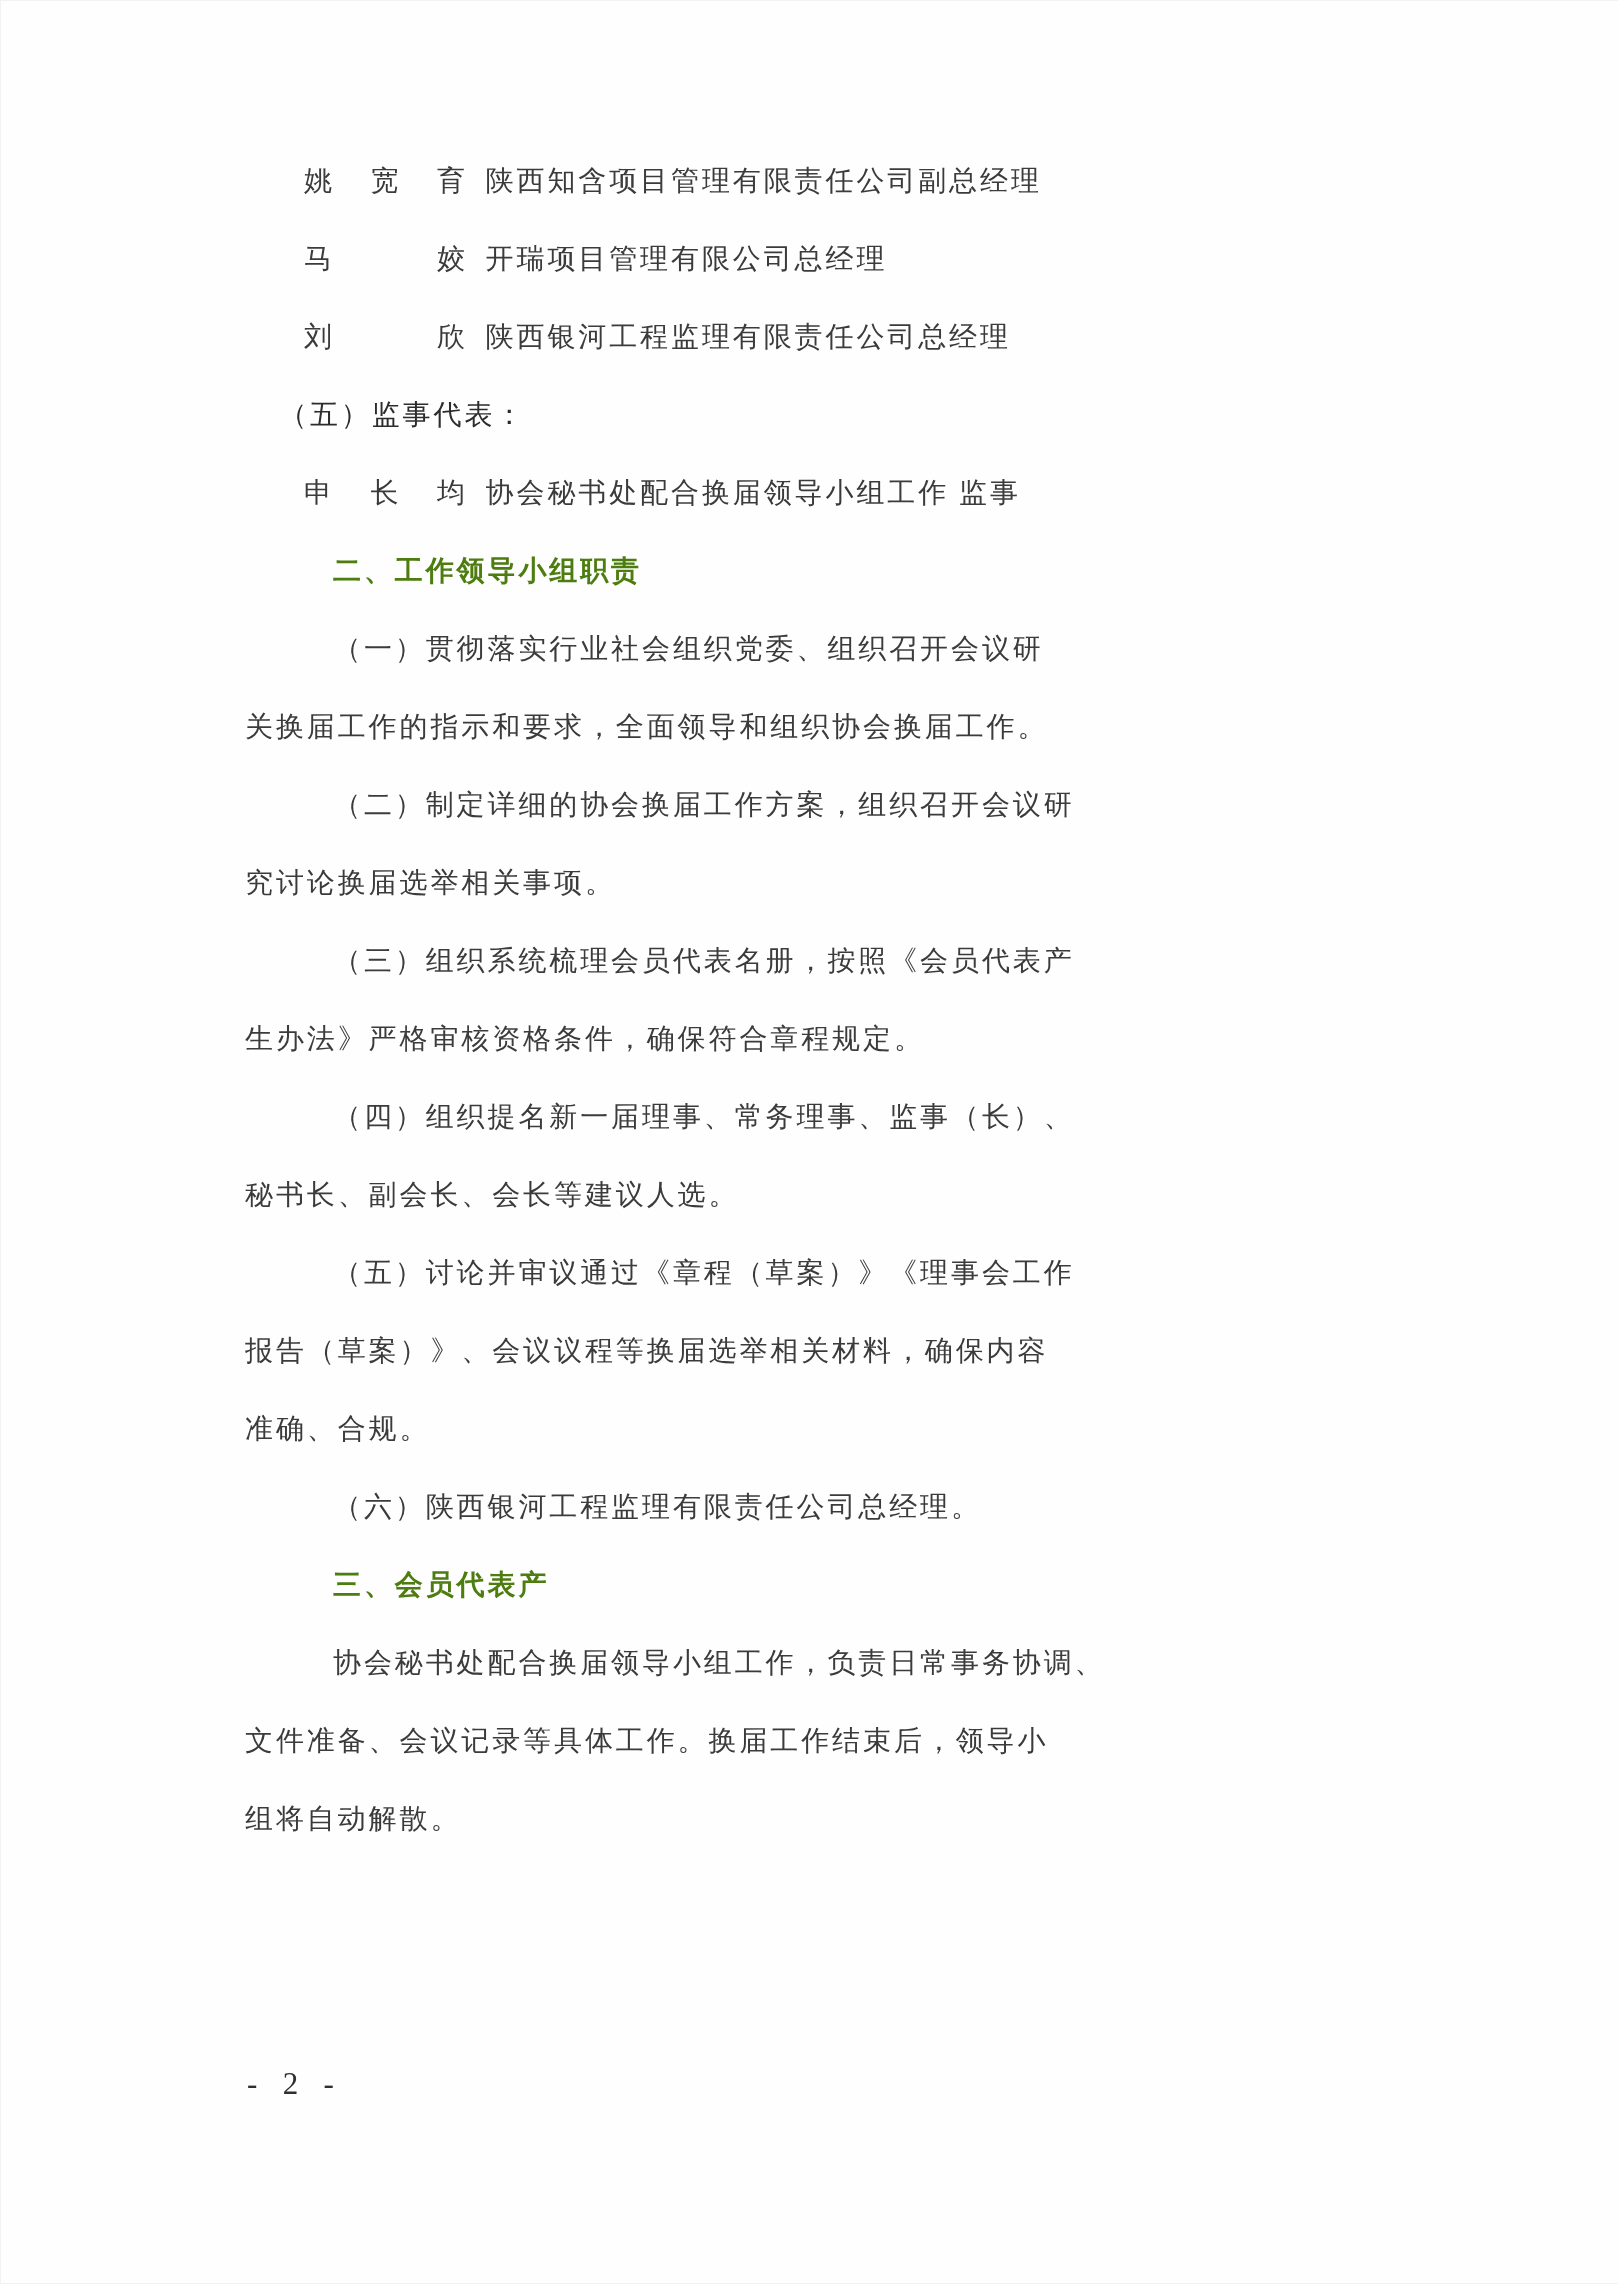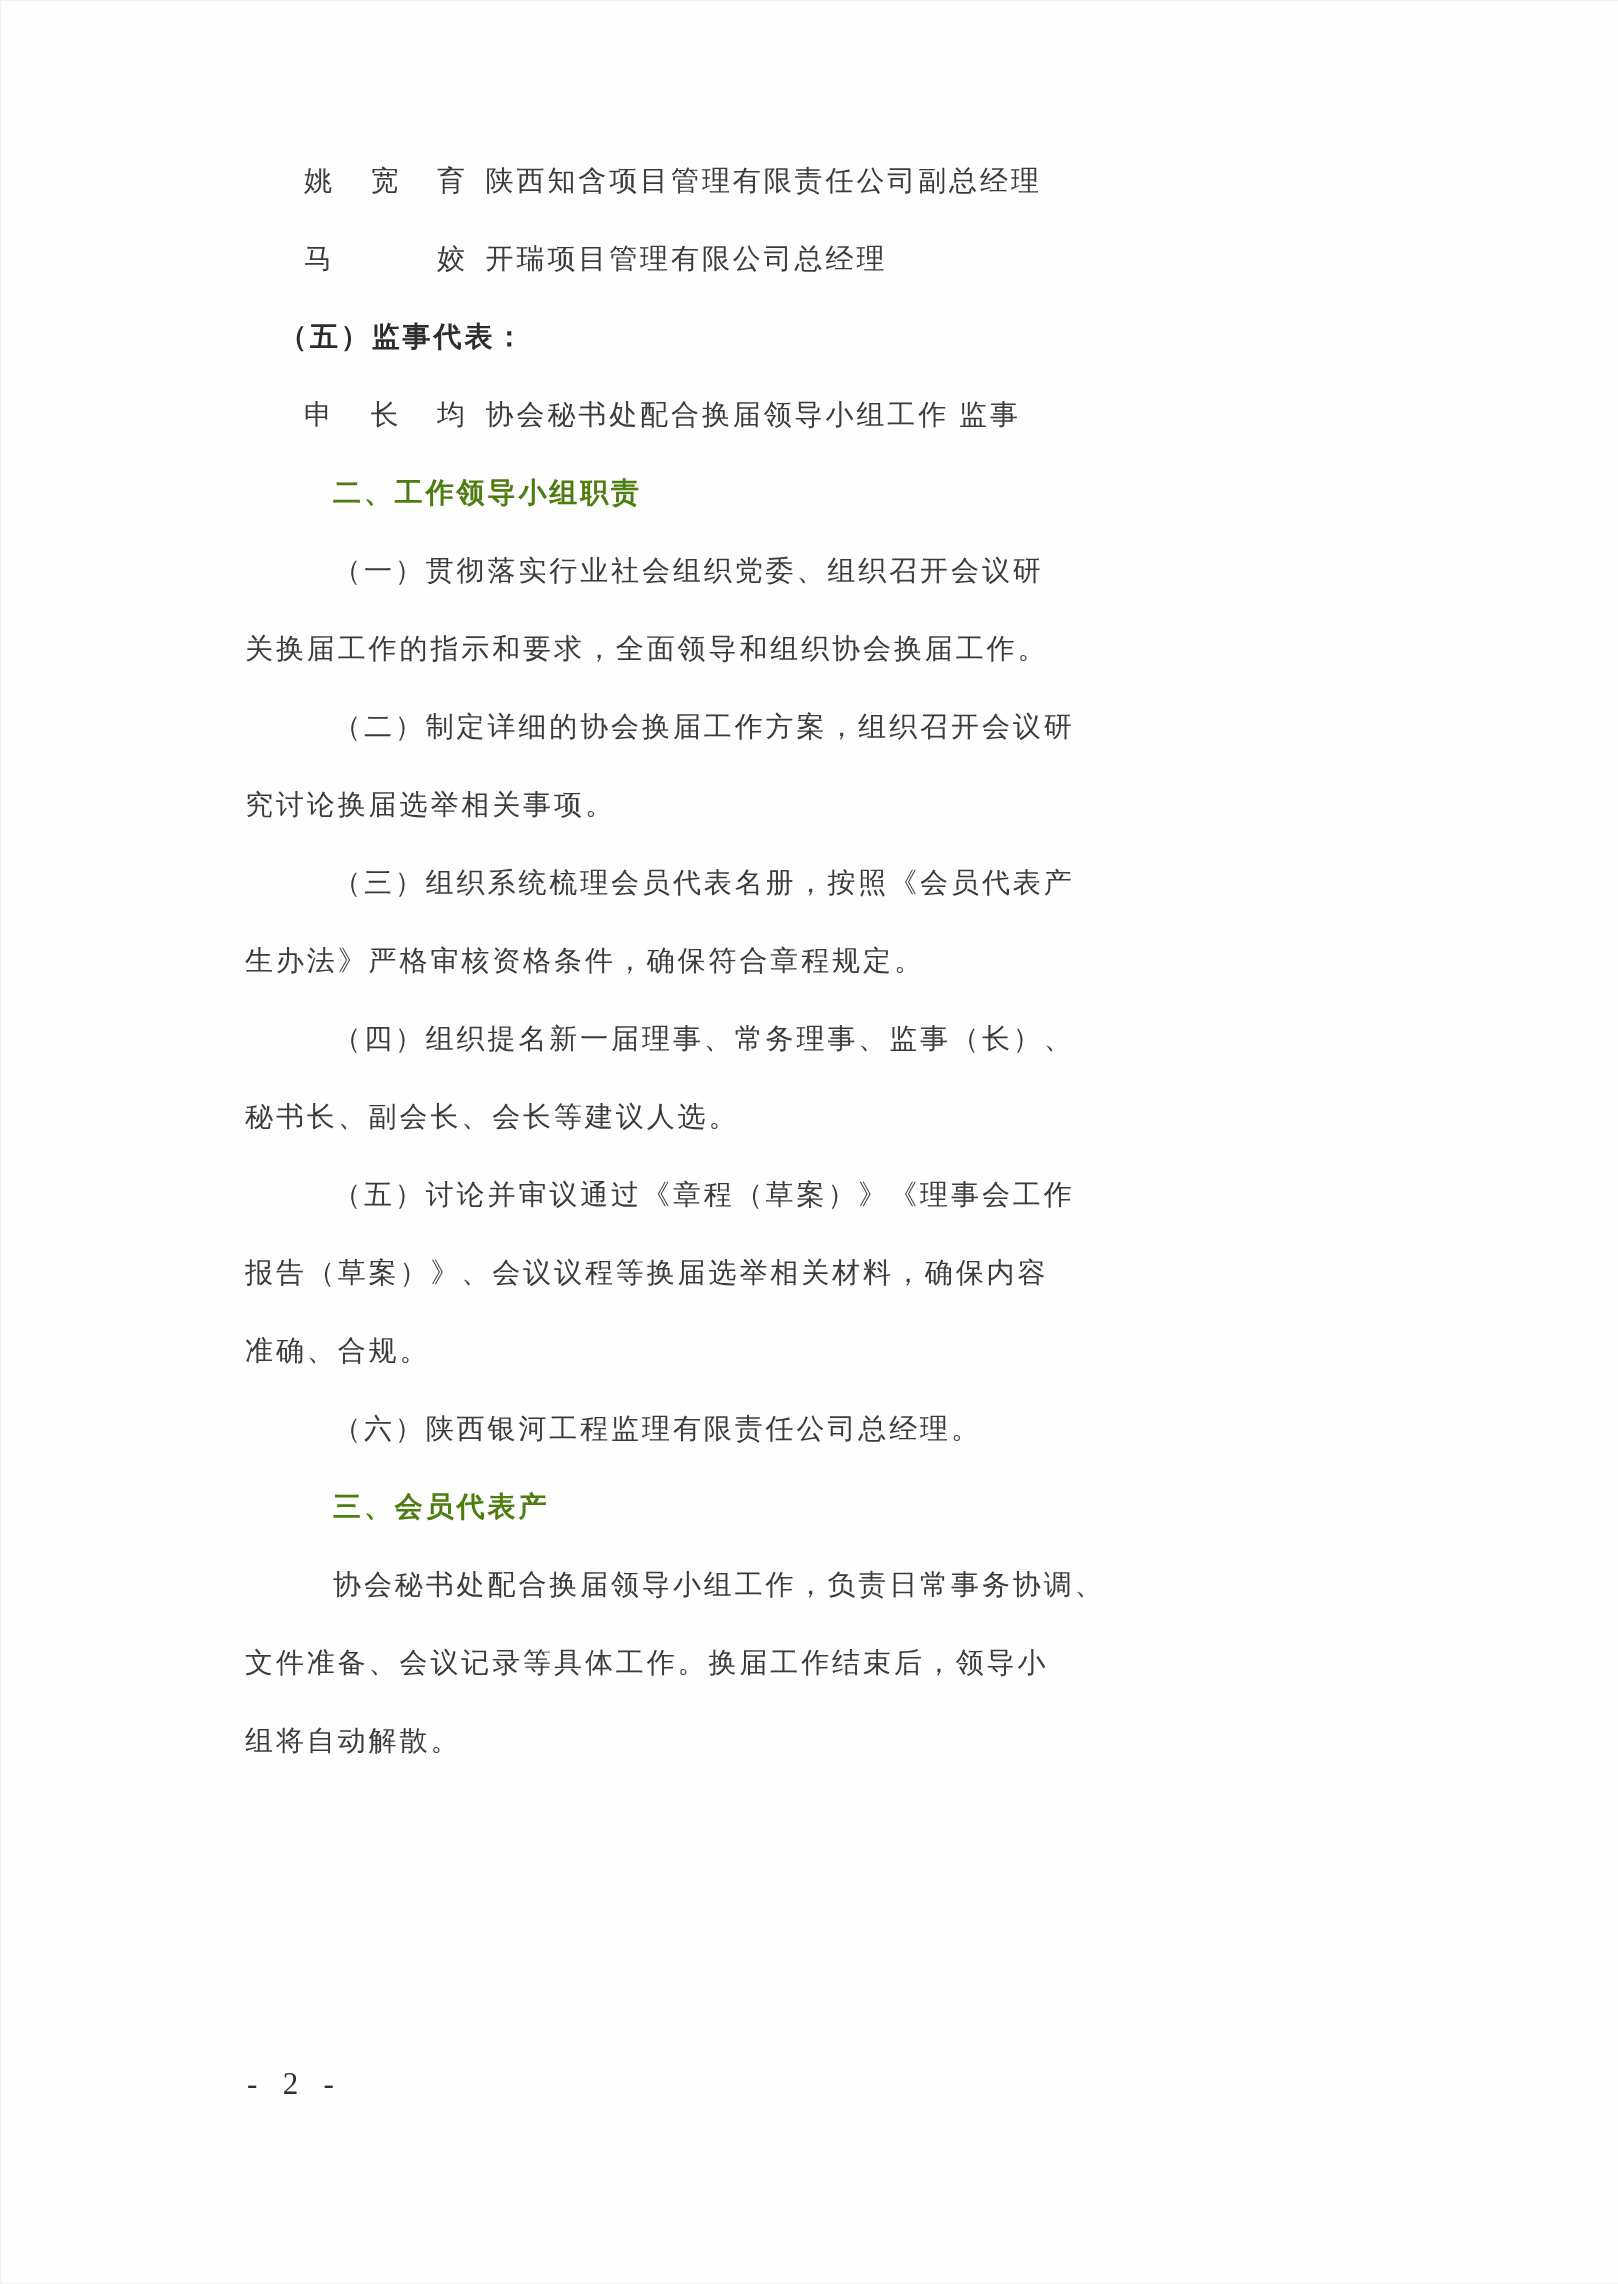--- a/index.html
+++ b/index.html
@@ -37,21 +37,21 @@
     display: inline-block;
     width: 164px;
     text-align: justify;
     text-align-last: justify;
     margin-right: 17.6px;
     vertical-align: baseline;
   }
   
   .subhead {
     padding-left: 34px;
-    font-weight: bold;
+    font-weight: normal;
     font-family: "Liberation Sans", "DejaVu Sans", sans-serif;
     color: #2c2c2c;
   }
   
   .head {
     padding-left: 88px;
     font-weight: bold;
     font-family: Liberation Serif, serif;
     color: #4d7c0f;
   }
@@ -77,20 +77,23 @@
   <div class="content">
 
     <p class="line name-line">
       <span class="name-col">姚宽育</span><span>陕西知含项目管理有限责任公司副总经理</span>
     </p>
 
     <p class="line name-line">
       <span class="name-col">马姣</span><span>开瑞项目管理有限公司总经理</span>
     </p>
 
+    <p class="line name-line">
+      <span class="name-col">刘欣</span><span>陕西银河工程监理有限责任公司总经理</span>
+    </p>
 
     <p class="line subhead">（五）监事代表：</p>
 
     <p class="line name-line">
       <span class="name-col">申长均</span><span>协会秘书处配合换届领导小组工作 监事</span>
     </p>
 
     <p class="line head">二、工作领导小组职责</p>
 
     <p class="line para">（一）贯彻落实行业社会组织党委、组织召开会议研</p>

